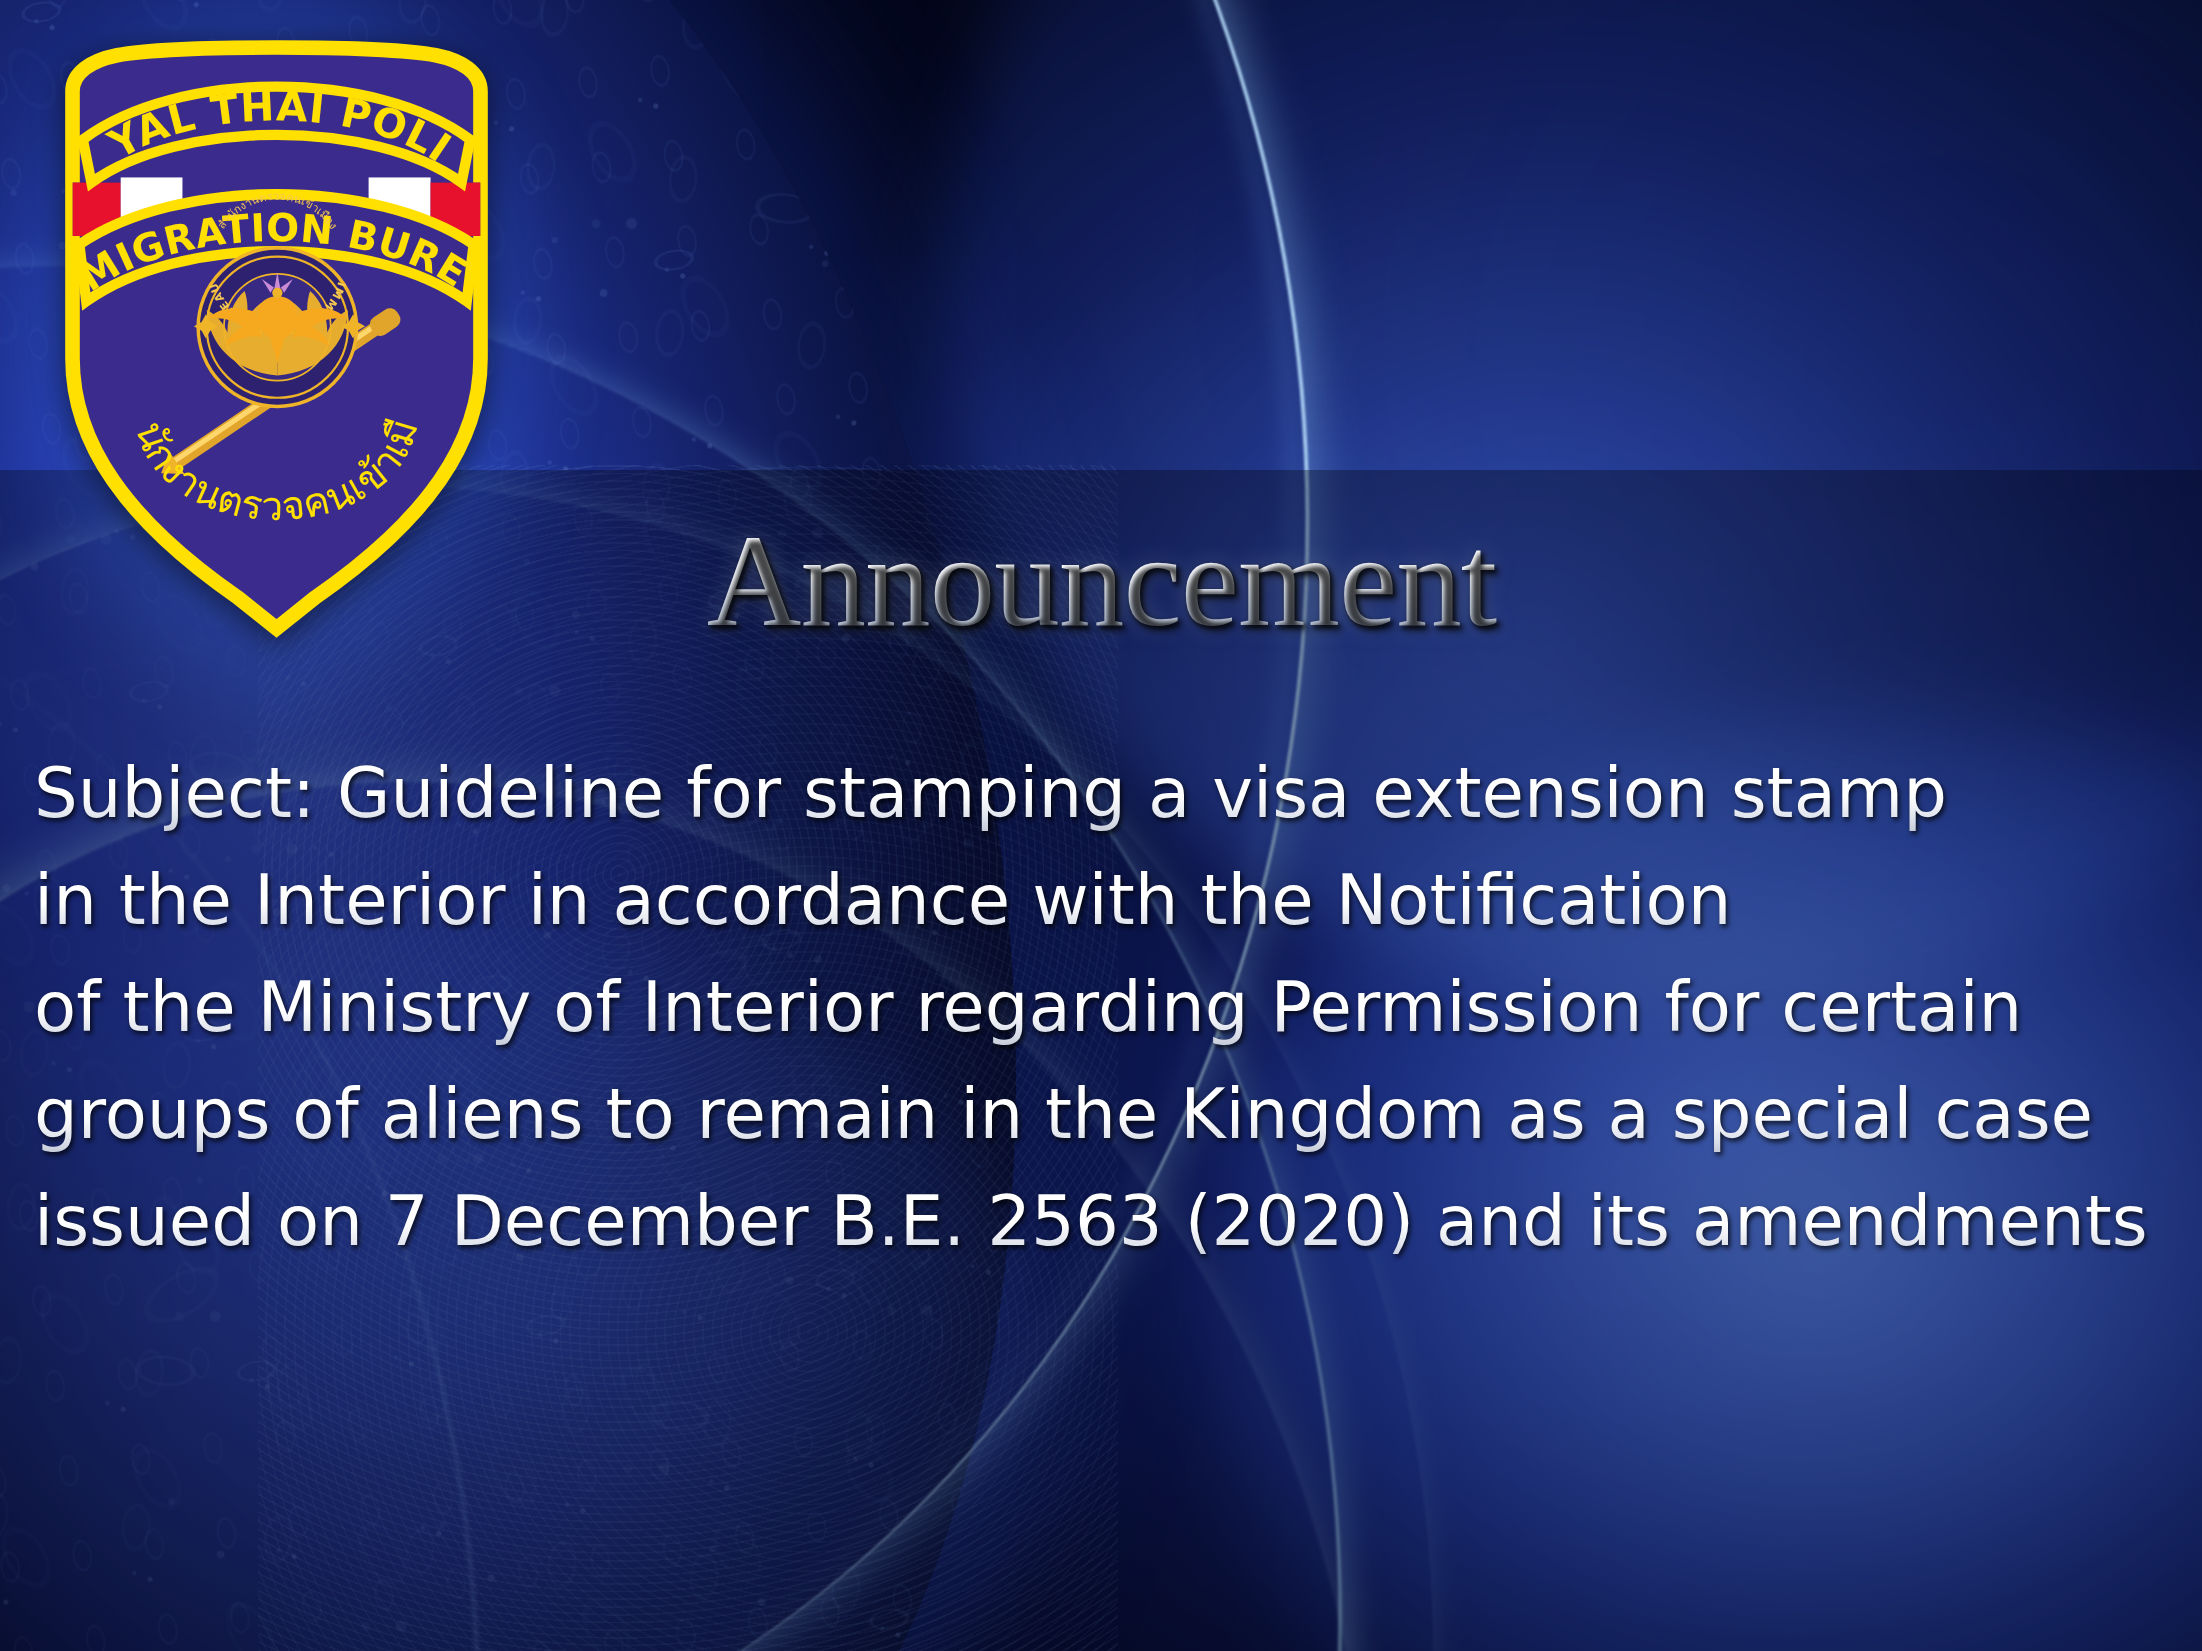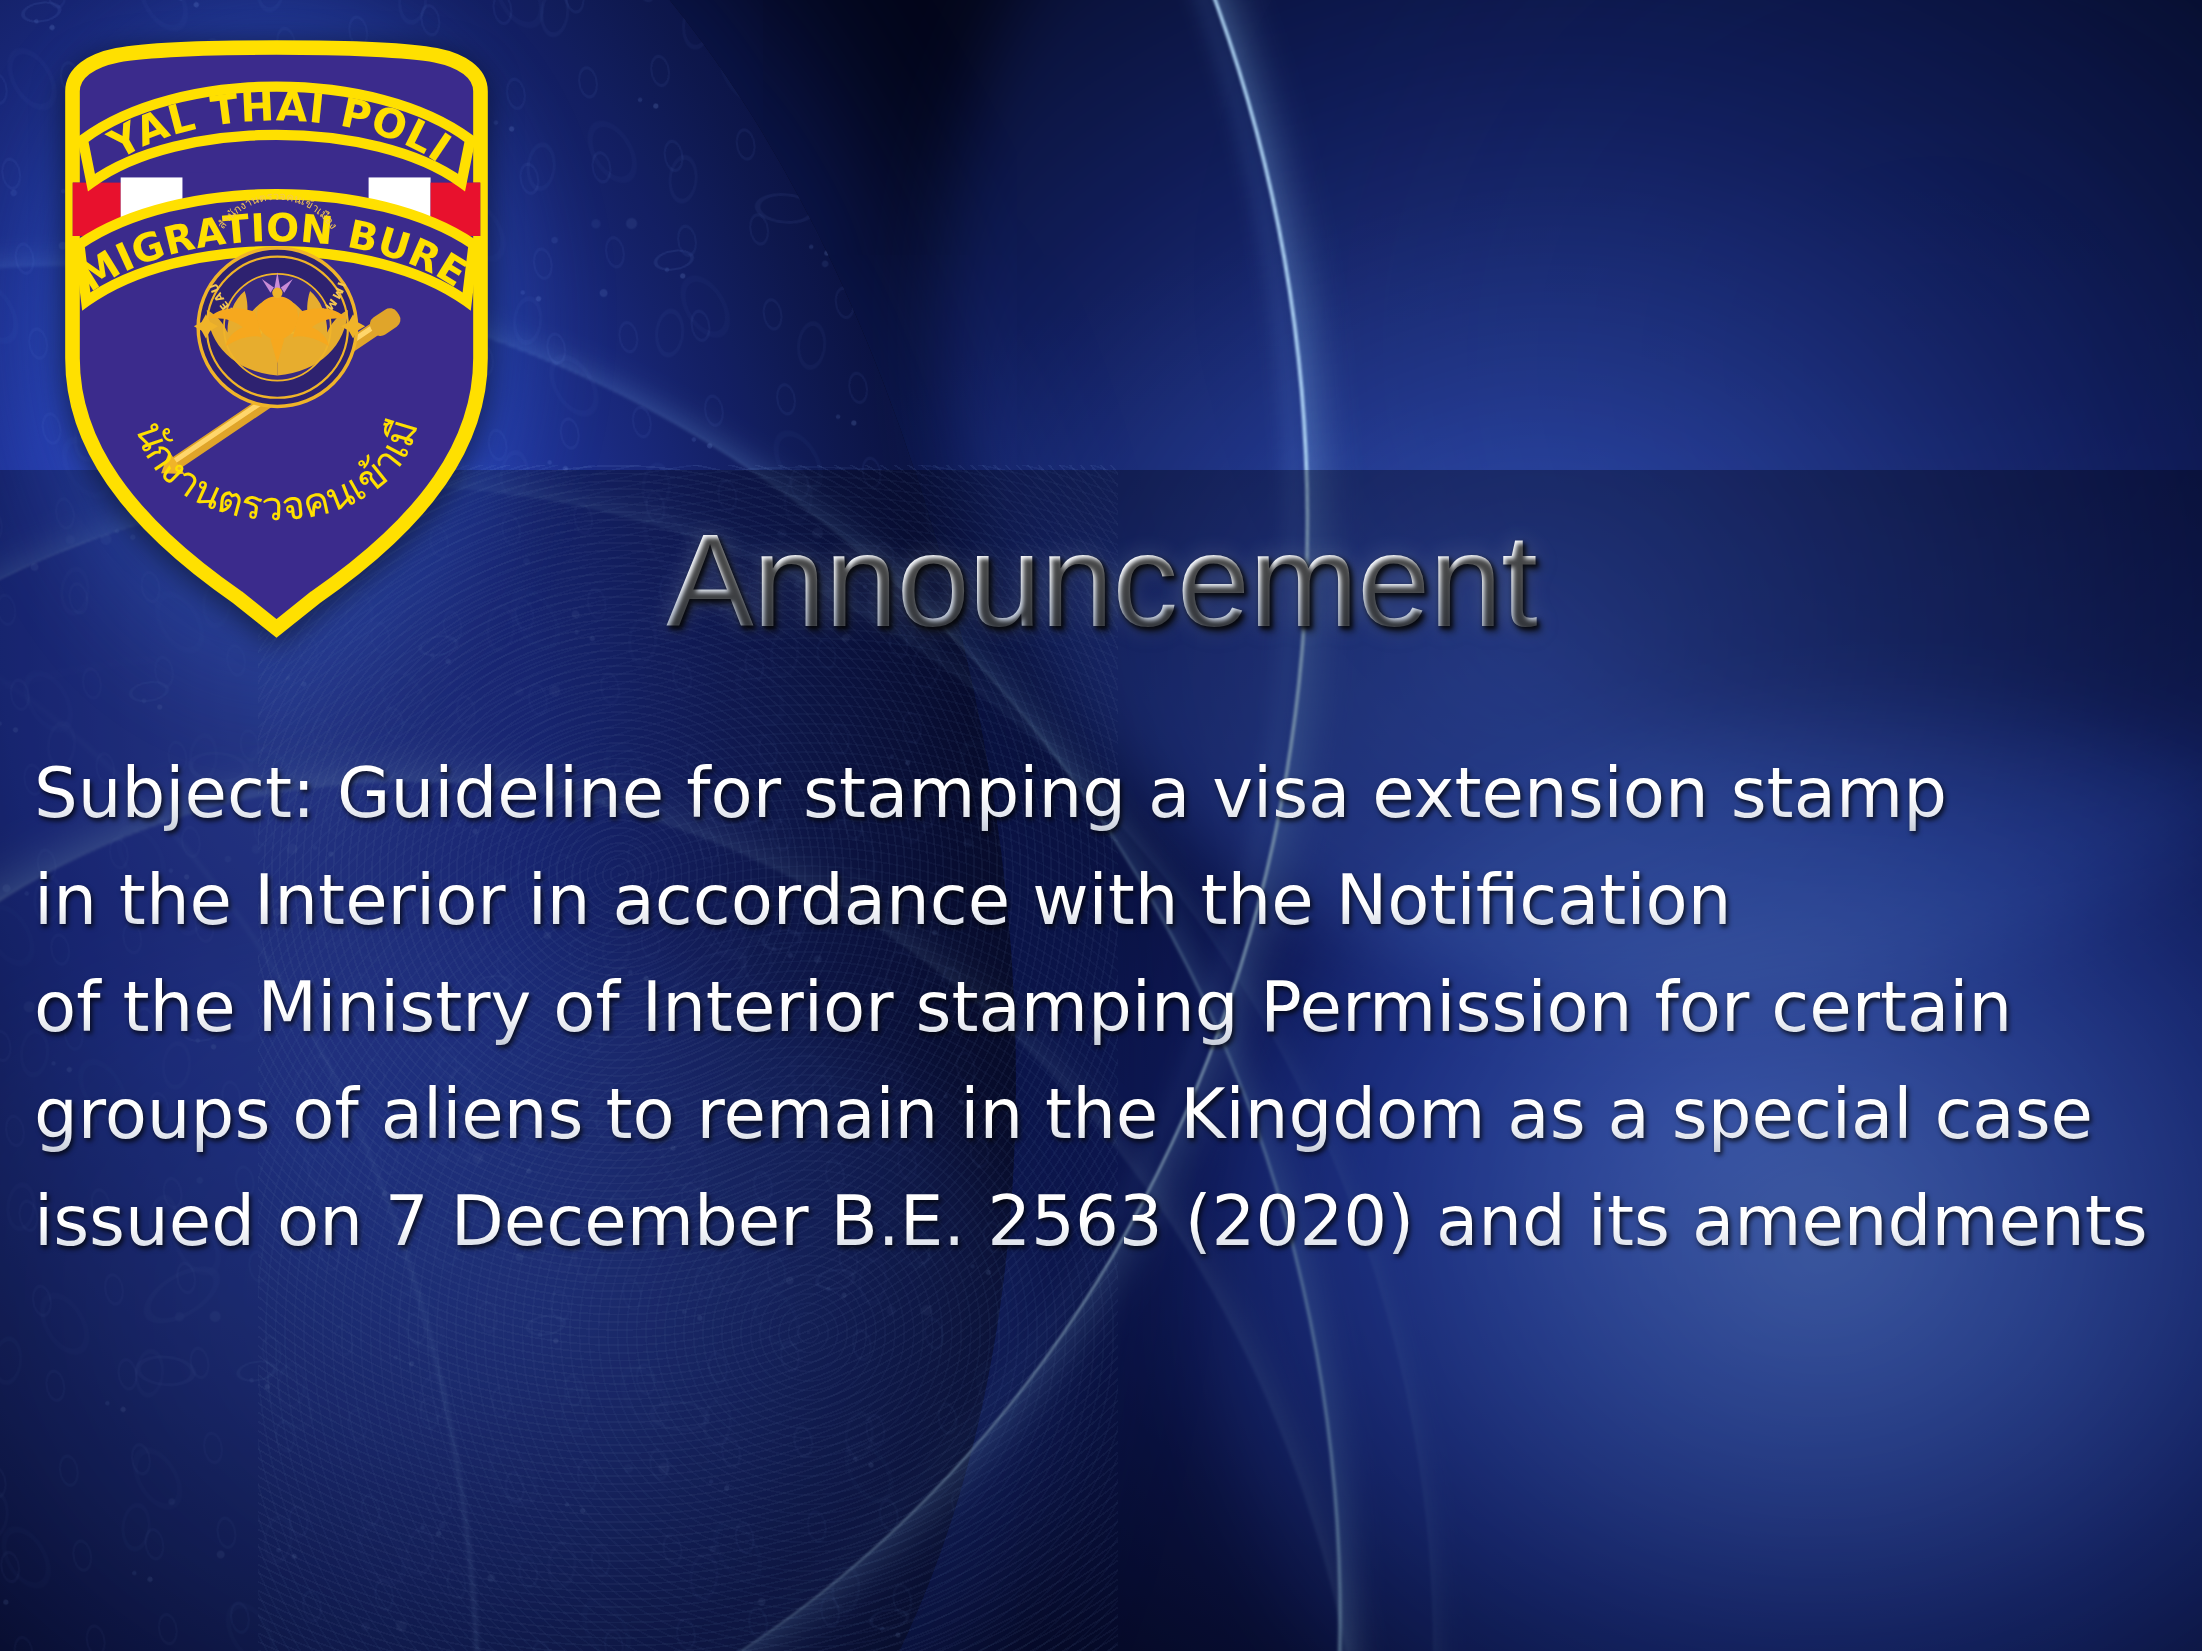--- a/index.html
+++ b/index.html
@@ -203,21 +203,21 @@
   .badge{
     position:absolute; inset:0;
     filter:drop-shadow(0 5.2px 15.5px rgba(0,0,0,.55));
   }
 
   
   .title{
     position:absolute;
     left:0; right:0; top:515px;
     text-align:center;
-    font-family:Liberation Sans, sans-serif;
+    font-family:Liberation Serif, serif;
     font-weight:400;
     font-size:131px;
     line-height:1;
     letter-spacing:-0.9px;
     color:#ffffff;
     text-shadow:
       2.6px 3.4px 4.3px rgba(0,0,0,.72),
       0 0 22.4px rgba(190,215,255,.30);
     background:linear-gradient(180deg,#ffffff 0%,#ffffff 46%,#cfd6e2 72%,#9aa3b6 100%);
     -webkit-background-clip:text;
@@ -376,19 +376,19 @@
         <textPath href="#arcThai" startOffset="50%" text-anchor="middle">สำนักงานตรวจคนเข้าเมือง</textPath>
       </text>
     </svg>
   </div>
 
   <div class="title">Announcement</div>
 
   <div class="body-text">
     <div class="body-line">Subject: Guideline for stamping a visa extension stamp</div>
     <div class="body-line">in the Interior in accordance with the Notification</div>
-    <div class="body-line">of the Ministry of Interior stamping Permission for certain</div>
+    <div class="body-line">of the Ministry of Interior regarding Permission for certain</div>
     <div class="body-line">groups of aliens to remain in the Kingdom as a special case</div>
     <div class="body-line">issued on 7 December B.E. 2563 (2020) and its amendments</div>
   </div>
 
 </div>
 
 
 </body></html>

